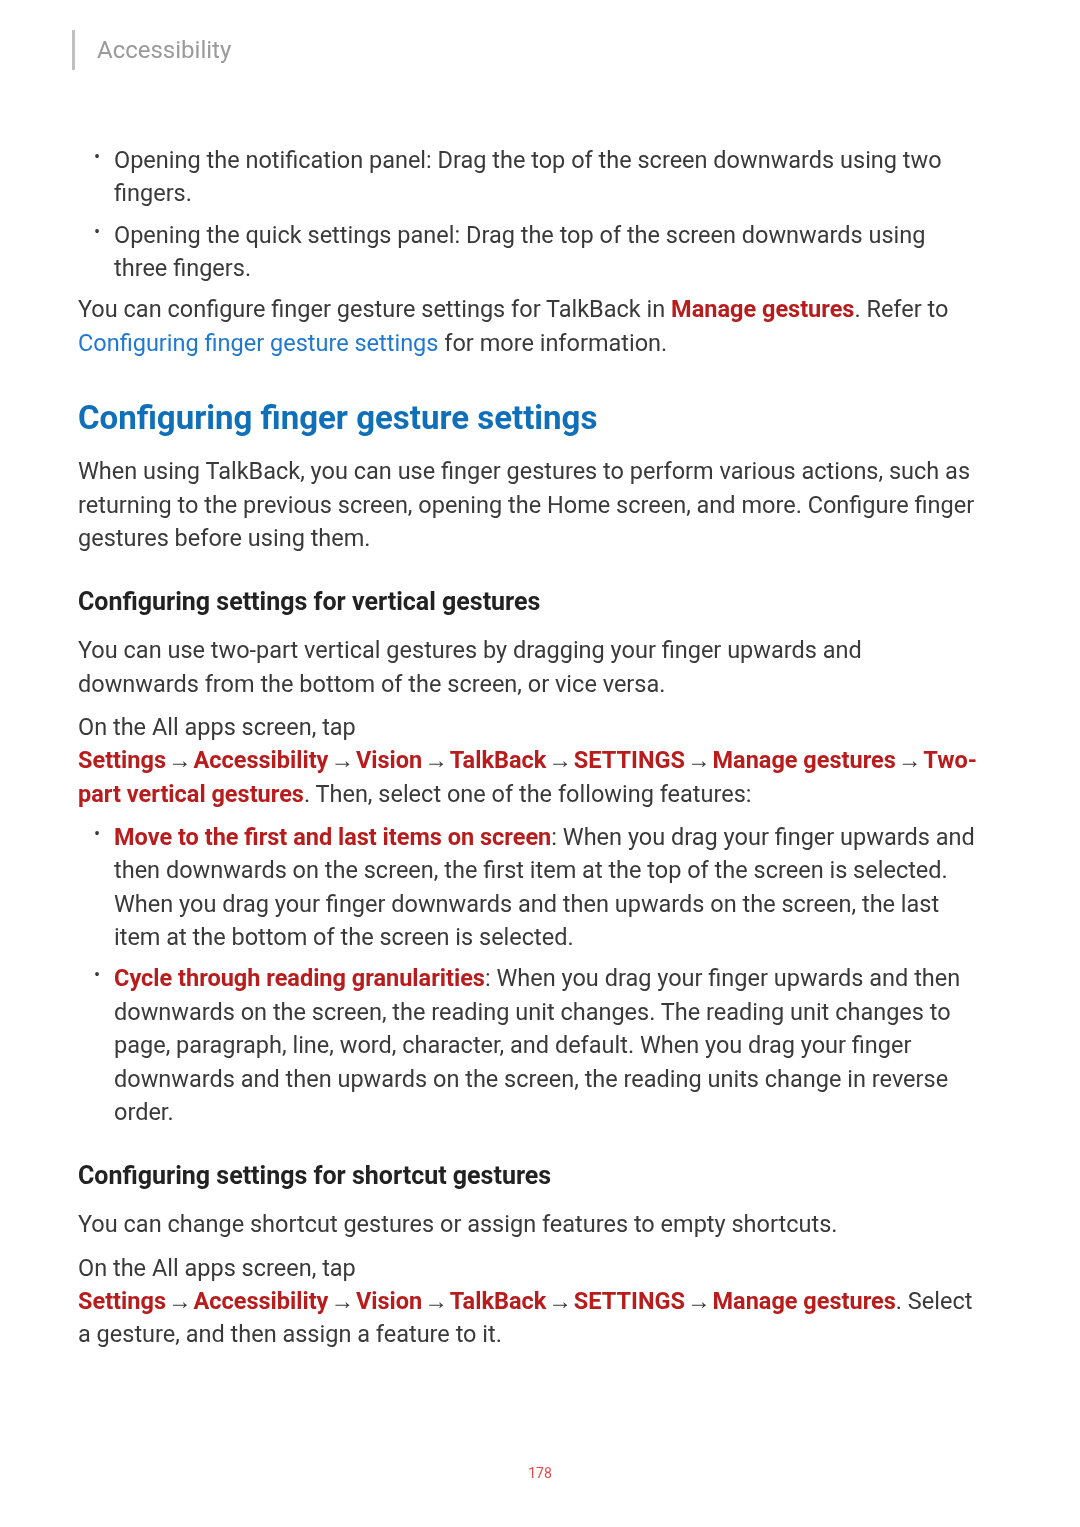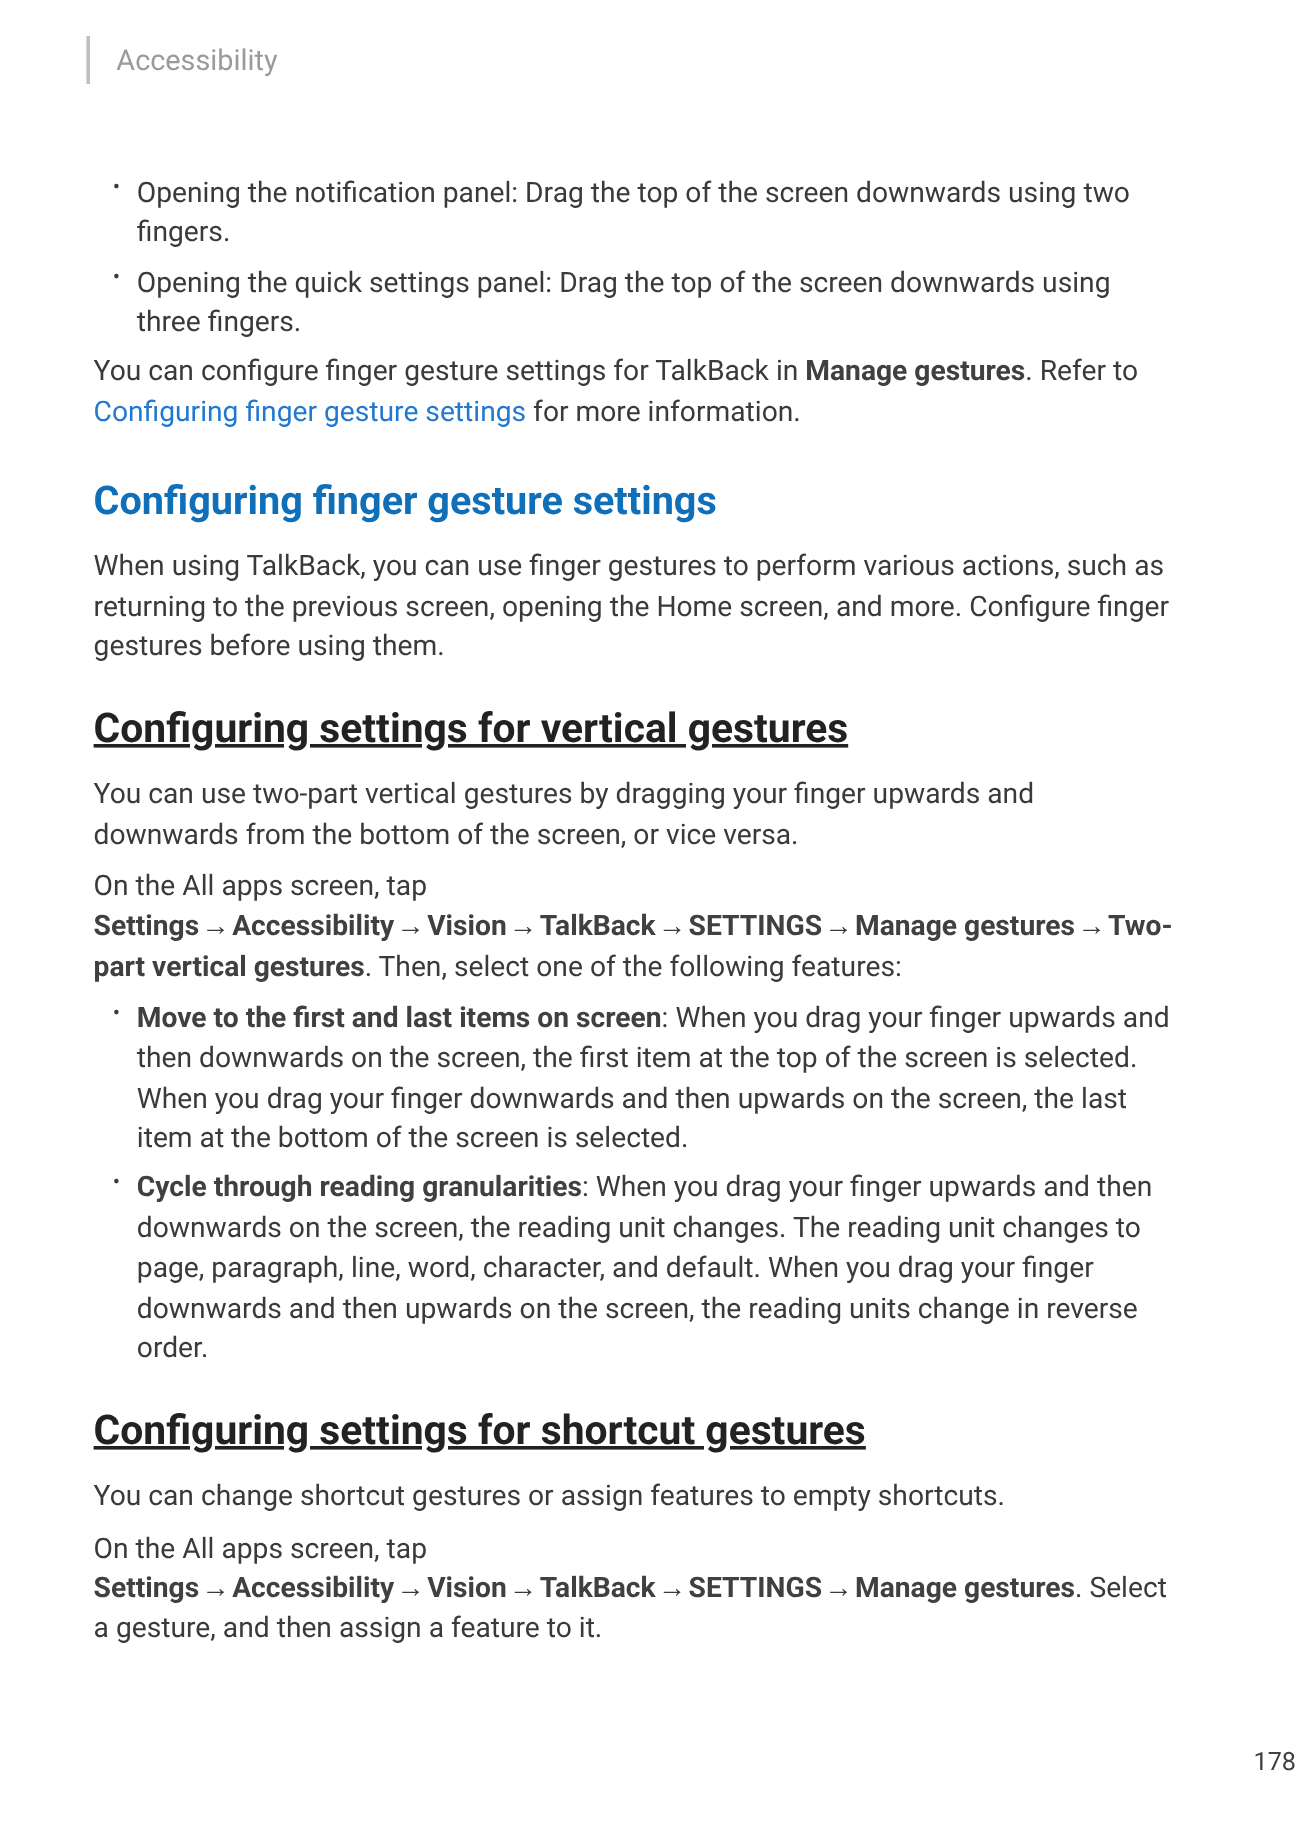--- a/index.html
+++ b/index.html
@@ -69,36 +69,35 @@
   }
   h2.section-heading {
     color: #0f6fb8;
     font-size: 33px;
     font-weight: 700;
     margin-top: 38px;
     margin-bottom: 18px;
   }
   h3.sub-heading {
     color: #222;
-    font-size: 34px;
+    font-size: 25px;
     font-weight: 700;
     margin-top: 32px;
     margin-bottom: 18px;
-    text-decoration: underline;
   }
-  .bold { font-weight: 700; color: #404040; }
+  .bold { font-weight: 700; color: #b91c1c; }
   .arrow { padding: 0 2px; }
   .page-number {
     position: absolute;
     bottom: 46px;
     width: 100%;
-    text-align: right;
+    text-align: center;
     left: 0;
-    color: #404040;
-    font-size: 21px;
+    color: #ef4444;
+    font-size: 14px;
   }
 </style>
 </head>
 <body>
 
 <div class="page">
 
   <div class="header-area">
     <span class="header-line"></span>
     <span class="header-text">Accessibility</span>

